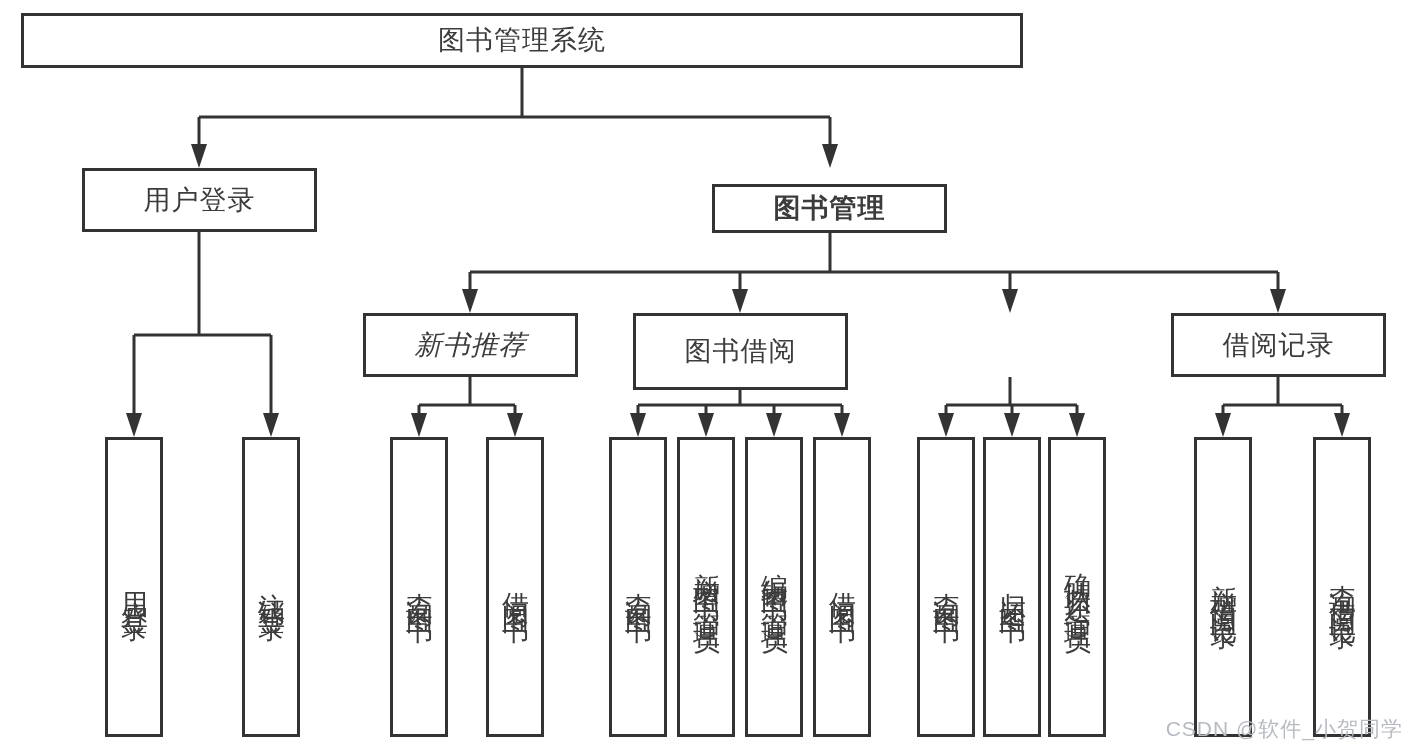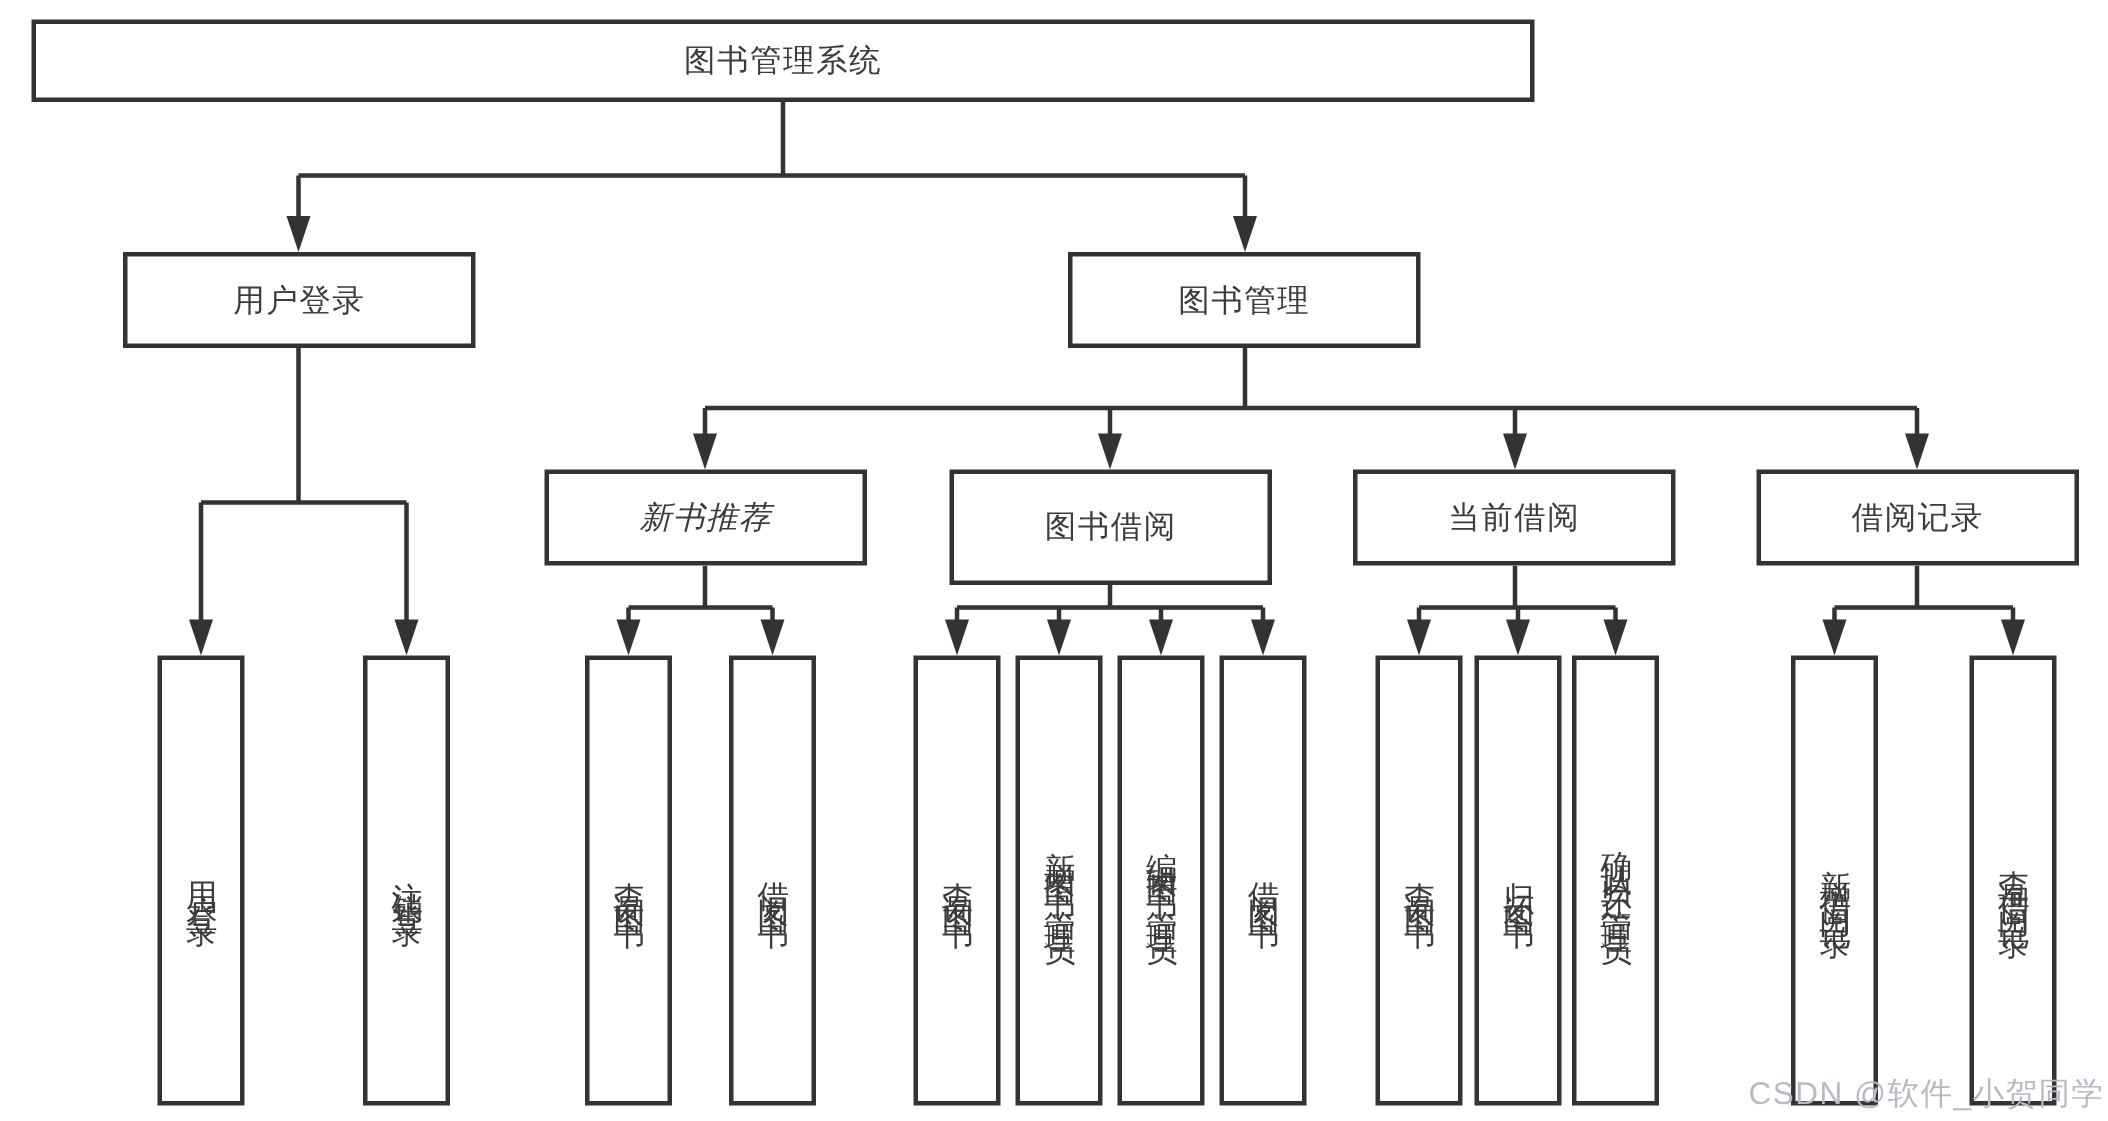--- a/index.html
+++ b/index.html
@@ -18,21 +18,21 @@
   }
   .node {
     position: absolute;
     box-sizing: border-box;
     background: #ffffff;
     border: 3px solid #333333;
     display: flex;
     align-items: center;
     justify-content: center;
     color: #3c3c3c;
-    font-size: 21px;
+    font-size: 27px;
     line-height: 1;
   }
   .node.h-box { letter-spacing: 1px; }
   .leaf {
     width: 58px;
     height: 300px;
     top: 437px;
   }
   .leaf .vtext {
     writing-mode: vertical-rl;
@@ -104,32 +104,29 @@
     </g>
   </svg>
 
   <div class="node h-box" style="left:21px; top:13px; width:1002px; height:55px;">
     <span>图书管理系统</span>
   </div>
 
   <div class="node h-box" style="left:82px; top:168px; width:235px; height:64px;">
     <span>用户登录</span>
   </div>
-  <div class="node h-box" style="left:712px; top:168px; width:235px; height:64px;">
+  <div class="node h-box" style="left:712px; top:184px; width:235px; height:49px;font-weight:bold;">
     <span>图书管理</span>
   </div>
 
   <div class="node h-box" style="left:363px; top:313px; width:215px; height:64px;font-style:italic;">
     <span>新书推荐</span>
   </div>
   <div class="node h-box" style="left:633px; top:313px; width:215px; height:77px;">
     <span>图书借阅</span>
-  </div>
-  <div class="node h-box" style="left:902px; top:313px; width:215px; height:64px;">
-    <span>当前借阅</span>
   </div>
   <div class="node h-box" style="left:1171px; top:313px; width:215px; height:64px;">
     <span>借阅记录</span>
   </div>
 
   <div class="node leaf" style="left:105px;">
     <span class="vtext">用户登录</span>
   </div>
   <div class="node leaf" style="left:242px;">
     <span class="vtext">注销登录</span>

